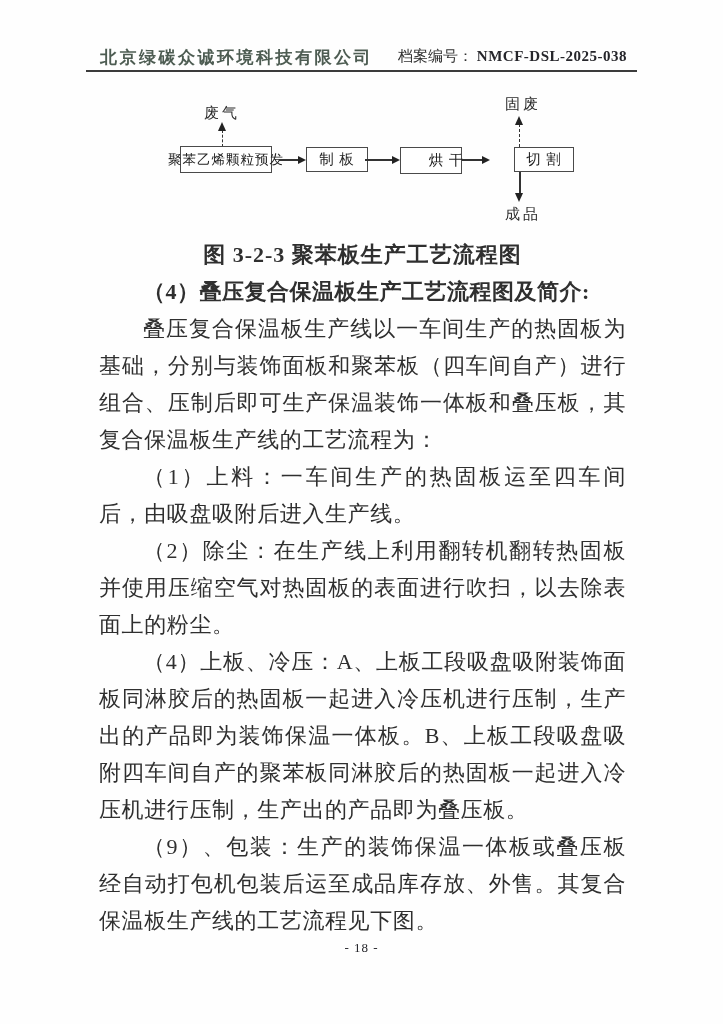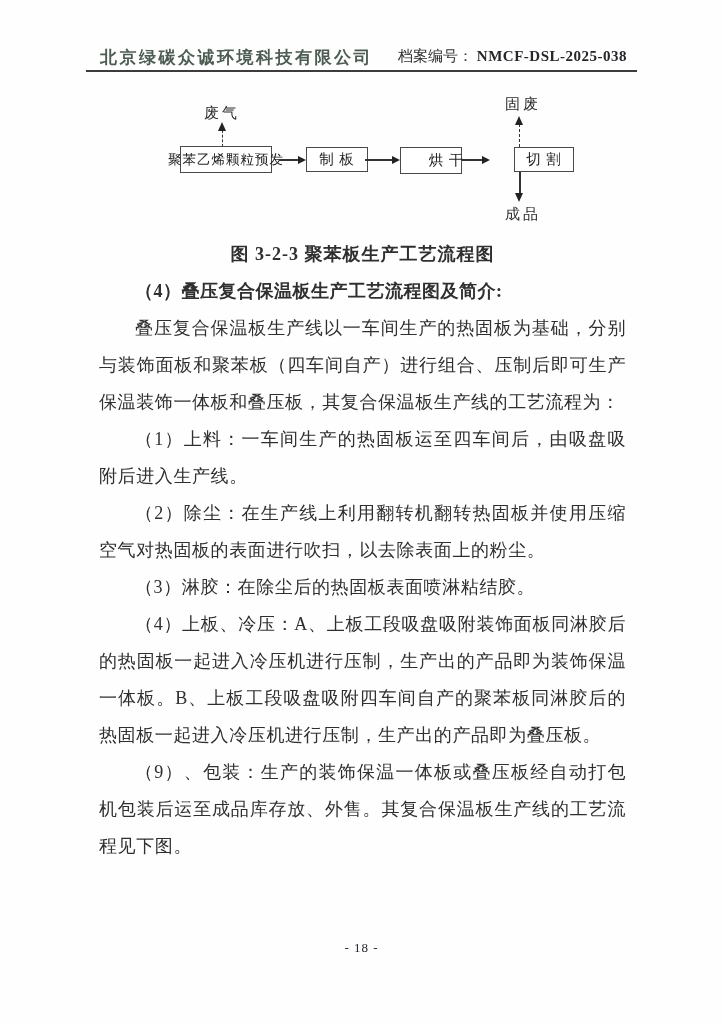--- a/index.html
+++ b/index.html
@@ -45,21 +45,21 @@
   .vline { position: absolute; width: 1.6px; background: #333; }
   .vdash { position: absolute; width: 0; border-left: 1.8px dashed #333; }
   .tri { position: absolute; width: 0; height: 0; }
   .tri.right { border-top: 4px solid transparent; border-bottom: 4px solid transparent; border-left: 8px solid #222; }
   .tri.up    { border-left: 4.5px solid transparent; border-right: 4.5px solid transparent; border-bottom: 9px solid #222; }
   .tri.down  { border-left: 4.5px solid transparent; border-right: 4.5px solid transparent; border-top: 9px solid #222; }
 
   
   .content {
     position: absolute; left: 99px; top: 236px; width: 527px;
-    font-size: 18px; line-height: 37px; color: var(--body-text, #2f2f2f);
+    font-size: 22px; line-height: 37px; color: var(--body-text, #2f2f2f);
     text-align: justify; text-justify: inter-ideograph;
   }
   .fig-caption { text-align: center; font-weight: bold; letter-spacing: 1px; }
   .sec-heading { font-weight: bold; text-indent: 2em; letter-spacing: 0.5px; }
   .para { text-indent: 2em; letter-spacing: 0.6px; }
 
   
   .footer-pageno {
     position: absolute; left: 0; top: 940px; width: 723px;
     text-align: center; font-size: 13px; color: #26262b; letter-spacing: 1px;
@@ -103,20 +103,19 @@
     <div class="tri down" style="left:515px; top:193px;"></div>
     <div class="flow-label" style="left:505px; top:205px;">成品</div>
   </div>
 
   <div class="content">
     <div class="fig-caption">图 3-2-3 聚苯板生产工艺流程图</div>
     <div class="sec-heading">（4）叠压复合保温板生产工艺流程图及简介:</div>
     <p class="para">叠压复合保温板生产线以一车间生产的热固板为基础，分别与装饰面板和聚苯板（四车间自产）进行组合、压制后即可生产保温装饰一体板和叠压板，其复合保温板生产线的工艺流程为：</p>
     <p class="para">（1）上料：一车间生产的热固板运至四车间后，由吸盘吸附后进入生产线。</p>
     <p class="para">（2）除尘：在生产线上利用翻转机翻转热固板并使用压缩空气对热固板的表面进行吹扫，以去除表面上的粉尘。</p>
-    <p class="para">（3）淋胶：在除尘后的热固板表面喷淋粘结胶。</p>
     <p class="para">（4）上板、冷压：A、上板工段吸盘吸附装饰面板同淋胶后的热固板一起进入冷压机进行压制，生产出的产品即为装饰保温一体板。B、上板工段吸盘吸附四车间自产的聚苯板同淋胶后的热固板一起进入冷压机进行压制，生产出的产品即为叠压板。</p>
     <p class="para">（9）、包装：生产的装饰保温一体板或叠压板经自动打包机包装后运至成品库存放、外售。其复合保温板生产线的工艺流程见下图。</p>
   </div>
 
   <div class="footer-pageno">- 18 -</div>
 
 </div>
 
 </body></html>

